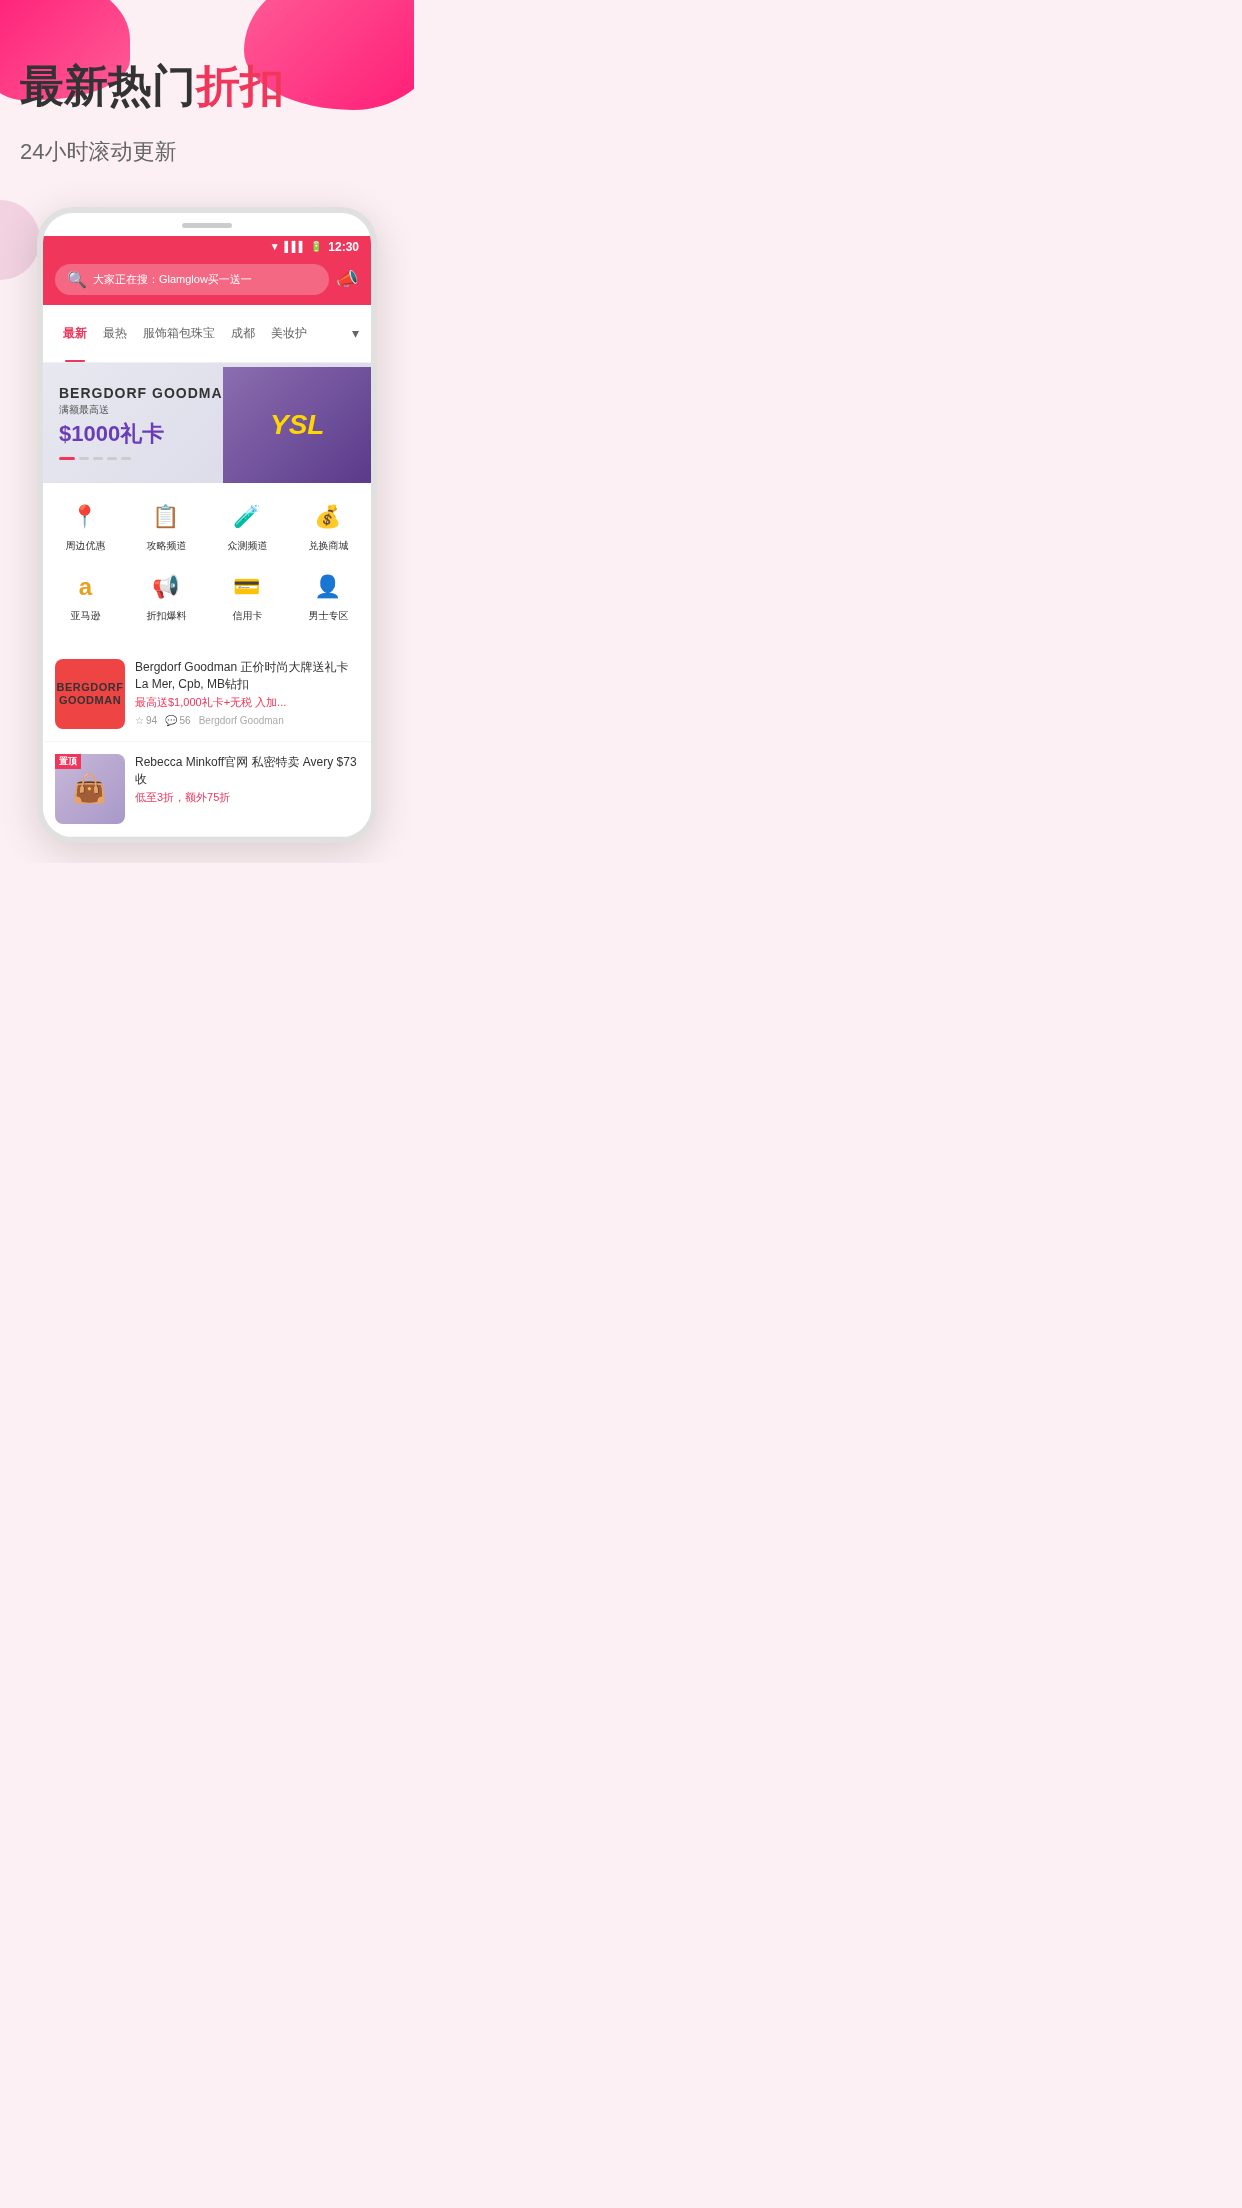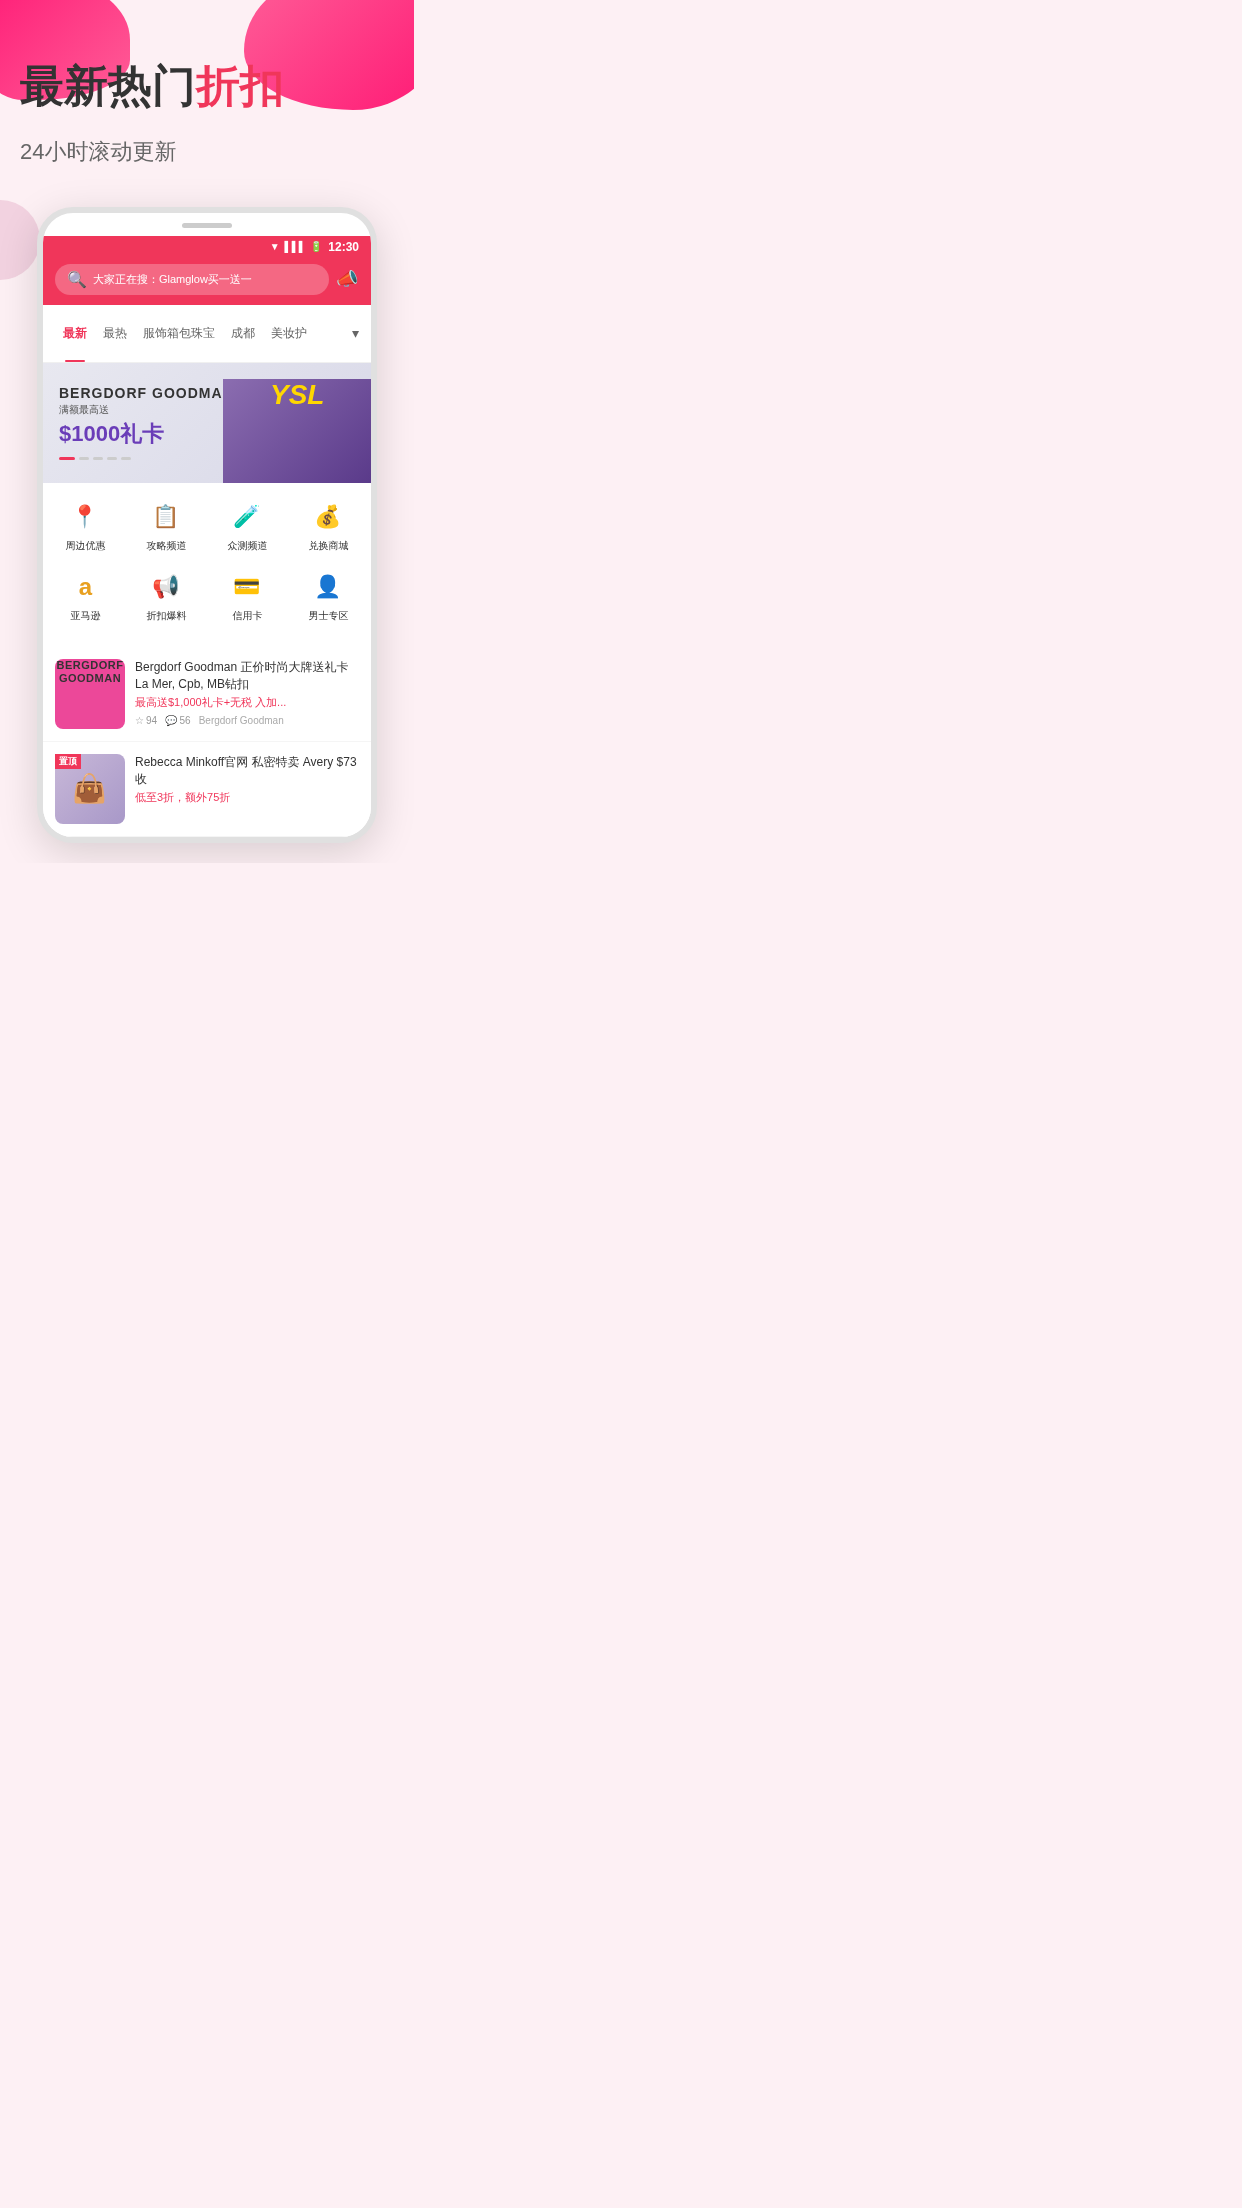--- a/index.html
+++ b/index.html
@@ -186,26 +186,26 @@
       position: relative;
       height: 120px;
       overflow: hidden;
       display: flex;
       flex-direction: column;
       justify-content: center;
     }
     .banner-bg {
       position: absolute;
       right: 0;
-      top: 16px;
+      top: 4px;
       bottom: 0;
       width: 45%;
       background: linear-gradient(135deg, #8b6db0, #5a3a8a);
       display: flex;
-      align-items: flex-start;
+      align-items: center;
       justify-content: center;
     }
     .banner-ysl {
       color: gold;
       font-size: 28px;
       font-weight: 900;
       font-style: italic;
     }
     .banner-brand {
       font-size: 14px;
@@ -276,26 +276,26 @@
     }
     .deal-item {
       display: flex;
       padding: 12px;
       gap: 10px;
       border-bottom: 1px solid #f5f5f5;
     }
     .deal-logo {
       width: 70px;
       height: 70px;
-      background: #ec4899;
+      background: #ef4444;
       border-radius: 8px;
       display: flex;
       flex-direction: column;
       align-items: center;
-      justify-content: flex-start;
+      justify-content: center;
       flex-shrink: 0;
     }
     .deal-logo-text {
       font-size: 11px;
       font-weight: 900;
       color: #333;
       line-height: 1.2;
       text-align: center;
       letter-spacing: 0.5px;
     }

